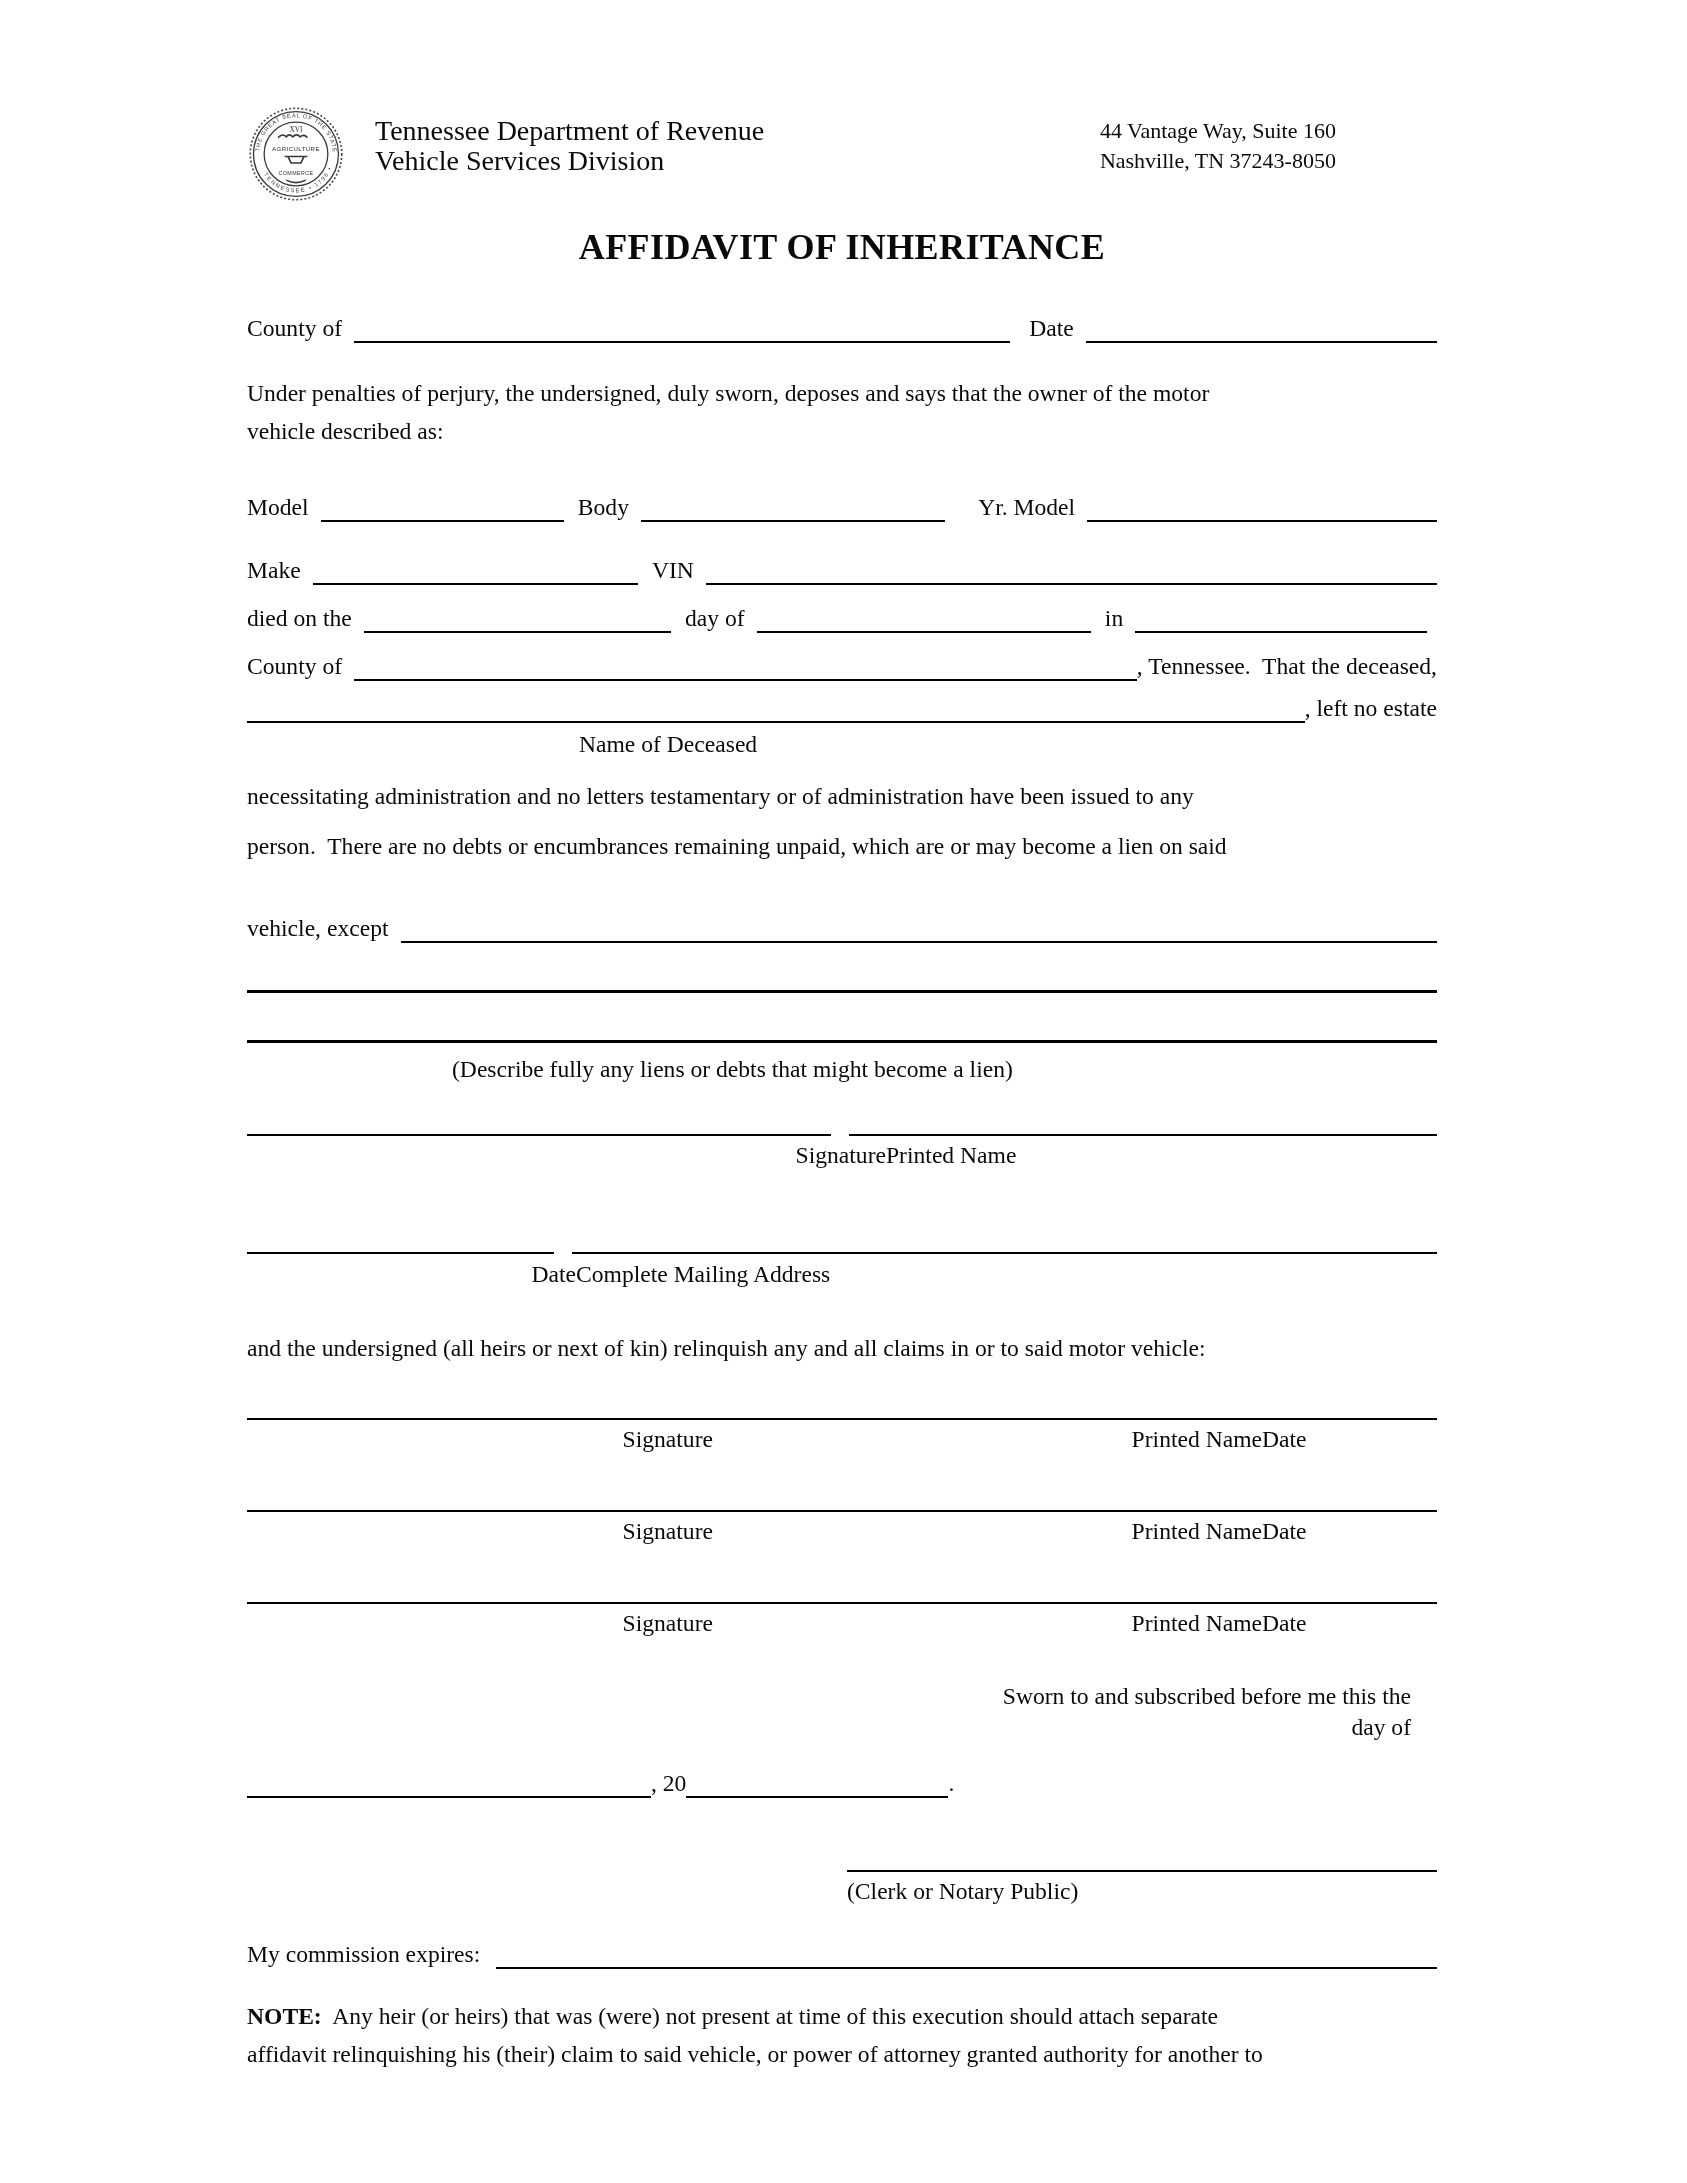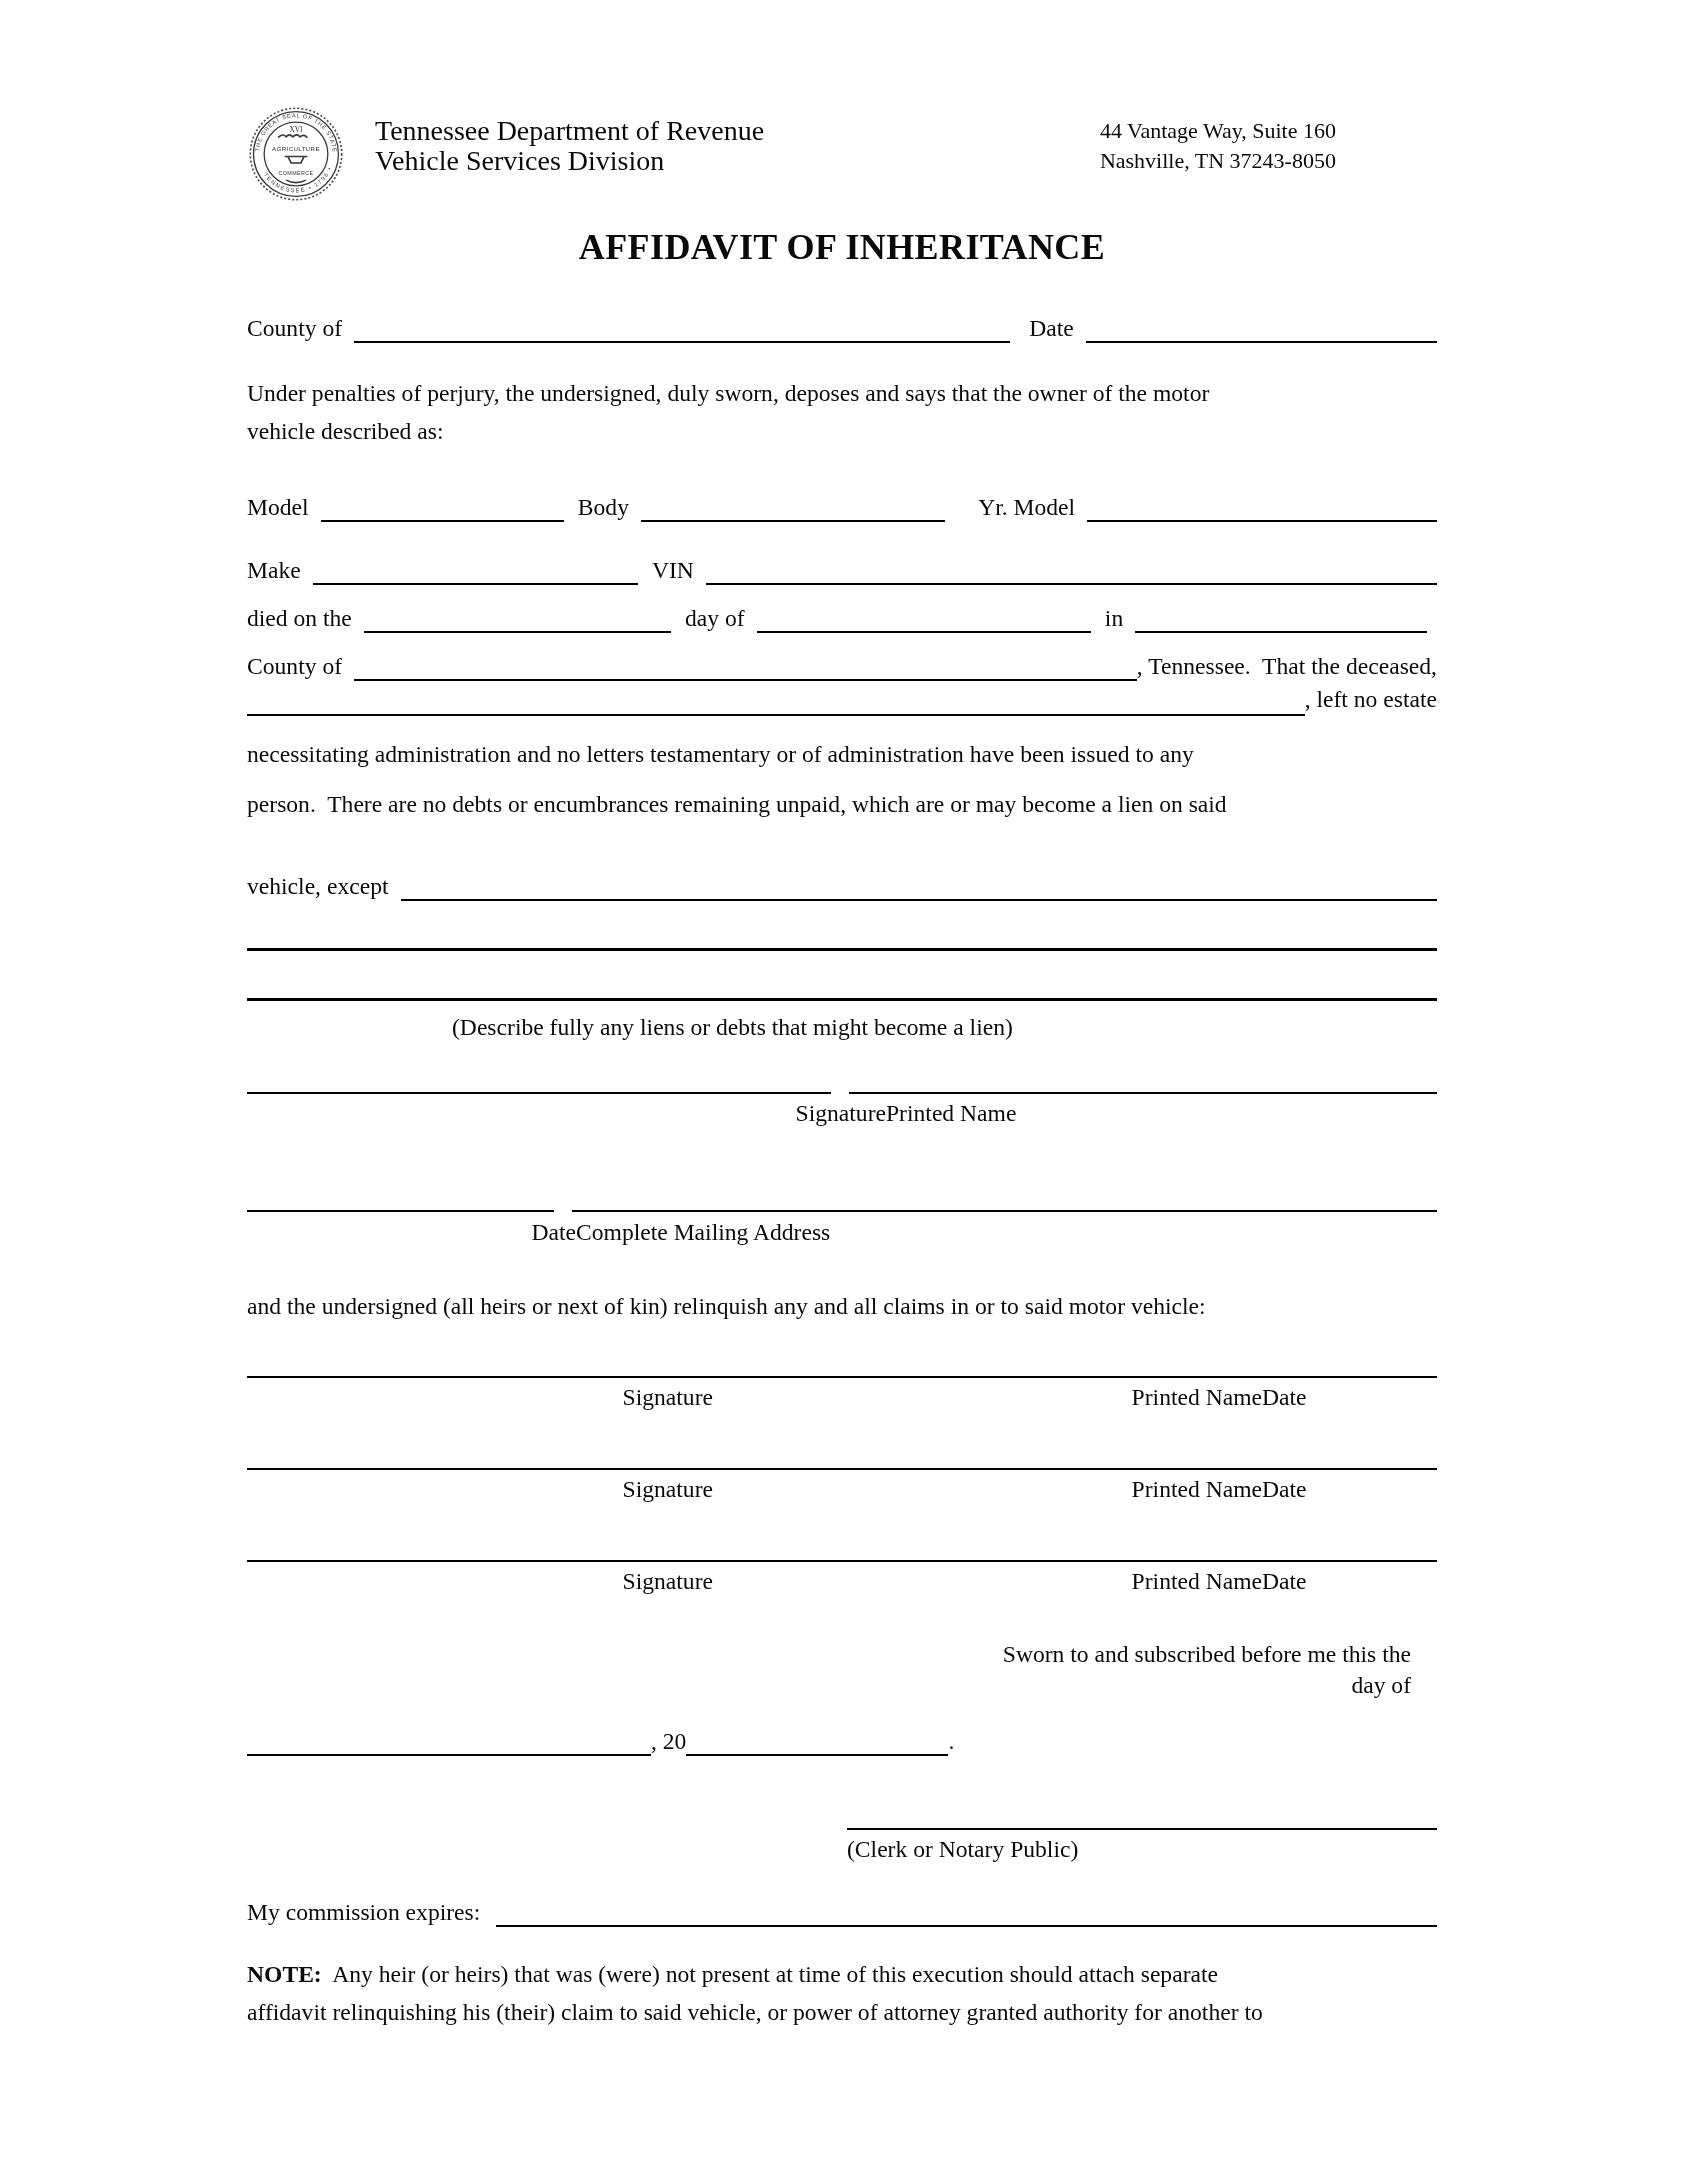--- a/index.html
+++ b/index.html
@@ -127,25 +127,26 @@
       <span class="lbl mid-lbl" data-bind="vehicle.in_label">in</span>
       <span class="blank grow" style="margin-right:10.5px;"></span>
     </div>
 
     <div class="row frow">
       <span class="lbl" data-bind="vehicle.county_label">County of</span>
       <span class="blank grow"></span>
       <span class="lbl" data-bind="vehicle.tennessee_suffix">, Tennessee.  That the deceased,</span>
     </div>
 
-    <div class="row frow" style="height:36px;align-items:center;">
+    <div class="row frow" style="height:42px;">
       <span class="blank grow" style="margin-left:0;"></span>
       <span class="lbl" data-bind="vehicle.left_no_estate_suffix">, left no estate</span>
     </div>
 
+    <div class="caption-deceased" data-bind="vehicle.name_of_deceased_caption">Name of Deceased</div>
 
     <p class="wide-para"><span data-bind="estate.admin_line1">necessitating administration and no letters testamentary or of administration have been issued to any</span><br><span data-bind="estate.admin_line2">person.  There are no debts or encumbrances remaining unpaid, which are or may become a lien on said</span></p>
 
     <div class="row frow" style="margin-top:0;">
       <span class="lbl" data-bind="estate.except_label">vehicle, except</span>
       <span class="blank grow"></span>
     </div>
 
     <div class="row lien-line">
       <span class="blank grow thick"></span>

